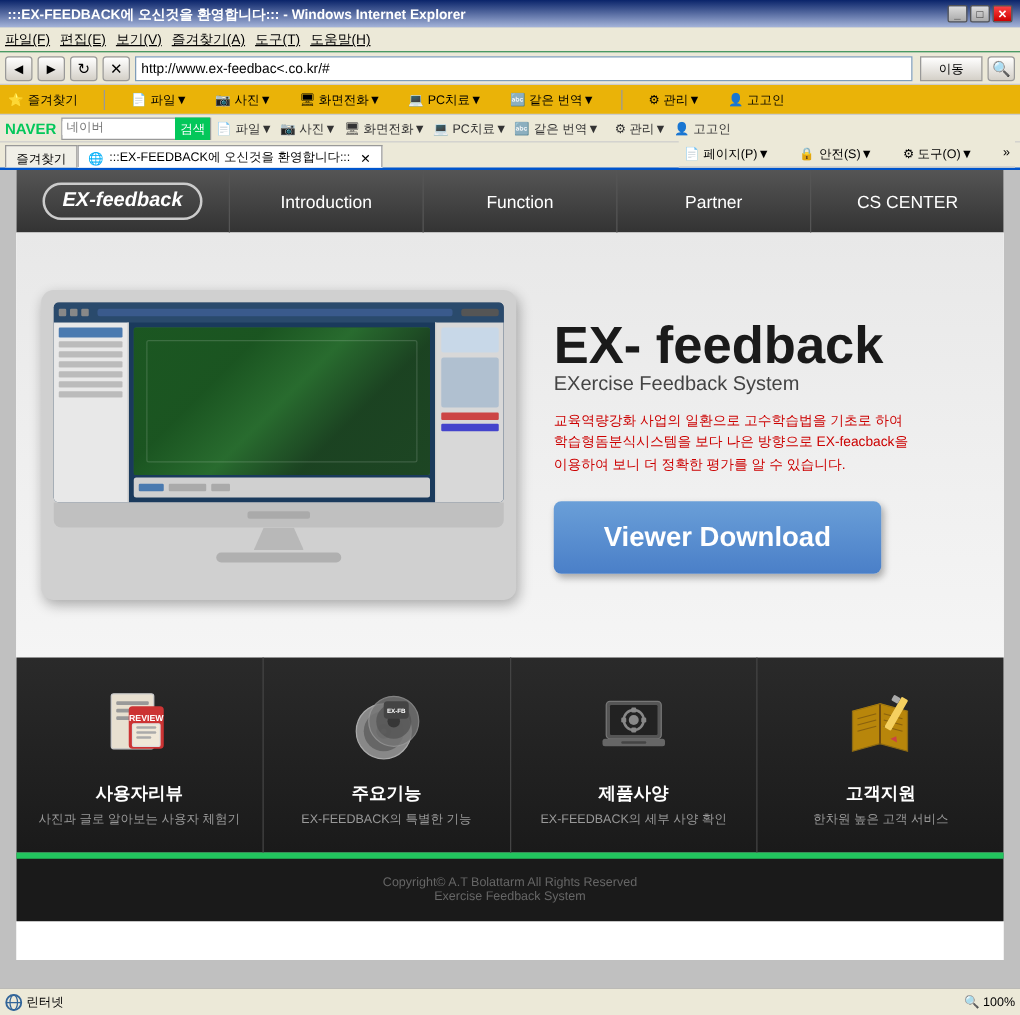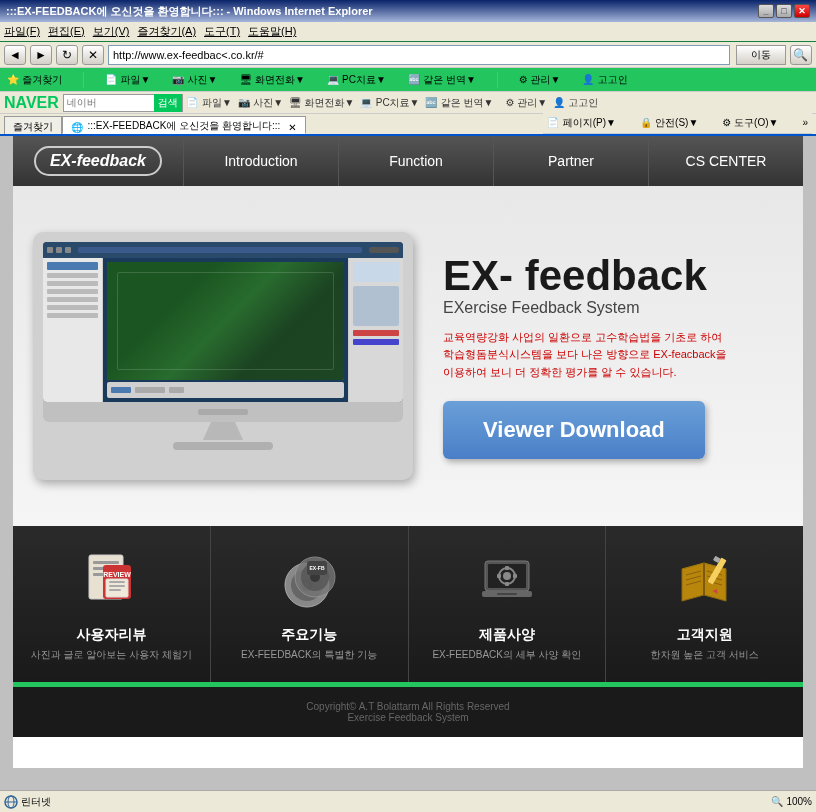--- a/index.html
+++ b/index.html
@@ -82,21 +82,21 @@
       width: 50px; height: 20px;
       background: linear-gradient(to bottom, #fff, #d4d0c8);
       border: 1px solid #999;
       font-size: 10px;
       cursor: pointer;
       margin-left: 2px;
     }
 
     .toolbar-bar {
       height: 24px;
-      background: #22c55e;
+      background: #eab308;
       display: flex;
       align-items: center;
       padding: 0 4px;
       gap: 16px;
       border-bottom: 1px solid #ccc;
       font-size: 10px;
     }
     .tb-item {
       display: flex; align-items: center; gap: 2px;
       cursor: pointer; padding: 1px 3px;
@@ -107,21 +107,21 @@
     .naver-bar {
       height: 22px;
       background: #ece9d8;
       display: flex;
       align-items: center;
       padding: 0 4px;
       gap: 4px;
       border-bottom: 1px solid #ccc;
       font-size: 11px;
     }
-    .naver-logo { color: #03c75a; font-weight: bold; font-size: 16px; }
+    .naver-logo { color: #03c75a; font-weight: bold; font-size: 12px; }
     .naver-search {
       height: 18px; border: 1px solid #999;
       background: white;
       display: flex; align-items: center;
       width: 120px;
     }
     .naver-search input { border: none; outline: none; font-size: 10px; width: 90px; padding: 0 3px; }
     .search-btn {
       width: 36px; height: 18px;
       background: #03c75a; color: white;

